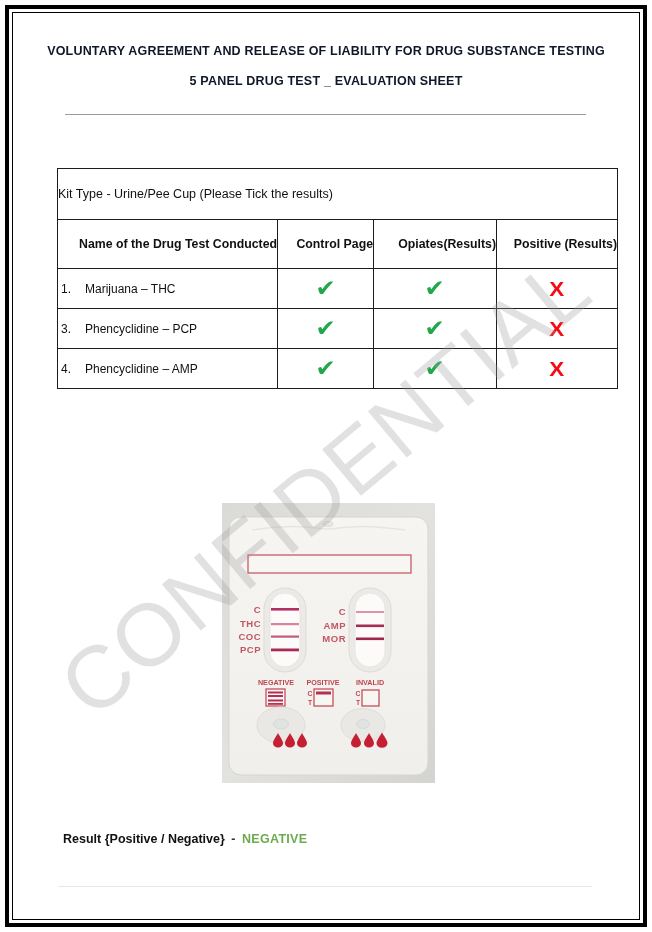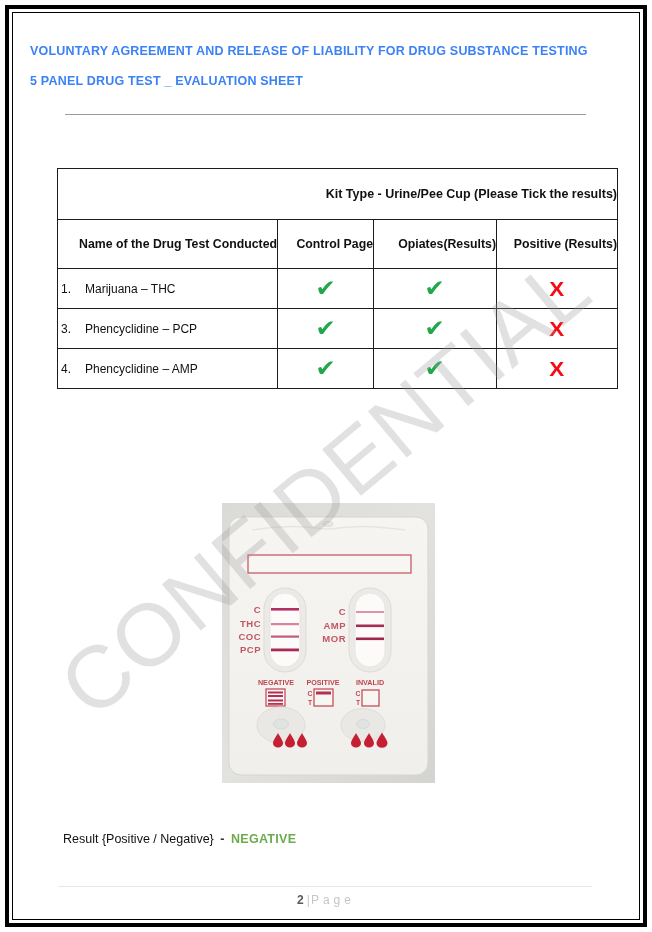--- a/index.html
+++ b/index.html
@@ -1,46 +1,46 @@
 <!DOCTYPE html>
 <html><head>
 <meta charset="utf-8">
 <style>
   html,body{margin:0;padding:0;background:#fff;}
   #page{position:relative;width:652px;height:932px;background:#fff;overflow:hidden;
         font-family:"Liberation Sans",sans-serif;}
   .border-outer{position:absolute;inset:5px;border:4px solid #000;pointer-events:none;}
   .border-inner{position:absolute;inset:12px;border:1.5px solid #000;pointer-events:none;}
 
-  .doc-title{position:absolute;left:30px;right:30px;
-             color:#3b82f6;font-weight:bold;font-size:12.5px;letter-spacing:.2px;}
+  .doc-title{position:absolute;left:30px;right:30px;text-align:center;
+             color:#0f172a;font-weight:bold;font-size:12.5px;letter-spacing:.2px;}
   .t1{top:44px;} .t2{top:74px;}
   .title-rule{position:absolute;top:114px;left:65px;width:521px;height:1px;background:#9a9a9a;}
 
   .results-table{position:absolute;left:57px;top:168px;border-collapse:collapse;table-layout:fixed;}
   .results-table td,.results-table th{border:1.2px solid #1c1c1c;padding:0;vertical-align:middle;
              font-family:"Liberation Sans",sans-serif;color:#111;}
-  .kit-row td{height:50px;text-align:right;font-weight:bold;font-size:12.5px;}
+  .kit-row td{height:50px;text-align:left;font-weight:normal;font-size:12.5px;}
   .head-row td{height:48px;text-align:right;font-weight:bold;font-size:12.3px;}
   .data-row td{height:39px;font-size:12px;}
   .name-cell{padding-left:9px;}
   .row-num{display:inline-block;width:24px;text-align:left;padding-left:3px;}
   .sym-cell{text-align:center;}
   .check-glyph{color:#21a84b;font-size:23px;line-height:1;display:inline-block;transform:scaleX(1.05);}
   .x-glyph{color:#f60b12;font-size:20px;font-weight:800;line-height:1;display:inline-block;transform:scaleX(1.12);}
 
   .watermark{position:absolute;left:325px;top:487px;transform:translate(-50%,-50%) rotate(-40deg);
              font-size:88px;font-weight:400;color:#9e9e9e;opacity:.30;letter-spacing:1px;
              white-space:nowrap;z-index:6;pointer-events:none;}
 
   .photo{position:absolute;left:222px;top:503px;width:213px;height:280px;}
 
   .result-line{position:absolute;left:63px;top:832px;font-size:12.5px;color:#111;}
   .result-label,{font-weight:bold;}
-  .result-line .result-label{font-weight:normal;margin-top:19px;}
+  .result-line .result-label{font-weight:bold;margin-top:19px;}
   .result-line .result-sep{font-weight:bold;color:#333;padding:0 3px;}
   .result-line .result-value{font-weight:bold;color:#6bab4e;letter-spacing:.3px;}
 
   .footer-rule{position:absolute;top:886px;left:58px;width:534px;height:1px;background:#e6e6e6;}
   .footer{position:absolute;top:893px;left:0;width:652px;text-align:center;font-size:12px;color:#c0c0c0;}
   .footer .pg-num{color:#595959;font-weight:bold;letter-spacing:2px;}
   .footer .pg-sep{color:#c6c6c6;padding:0 1px;}
   .footer .pg-word{color:#c6c6c6;letter-spacing:4px;}
 </style>
 </head>
@@ -176,16 +176,13 @@
 
   <div class="watermark">CONFIDENTIAL</div>
 
   <div class="result-line">
     <span class="result-label">Result {Positive / Negative}</span>
     <span class="result-sep">-</span>
     <span class="result-value">NEGATIVE</span>
   </div>
 
   <div class="footer-rule"></div>
-  <div class="footer">
-    <span class="pg-num">2</span><span class="pg-sep">|</span><span class="pg-word">Page</span>
-  </div>
 </div>
 
 </body></html>

